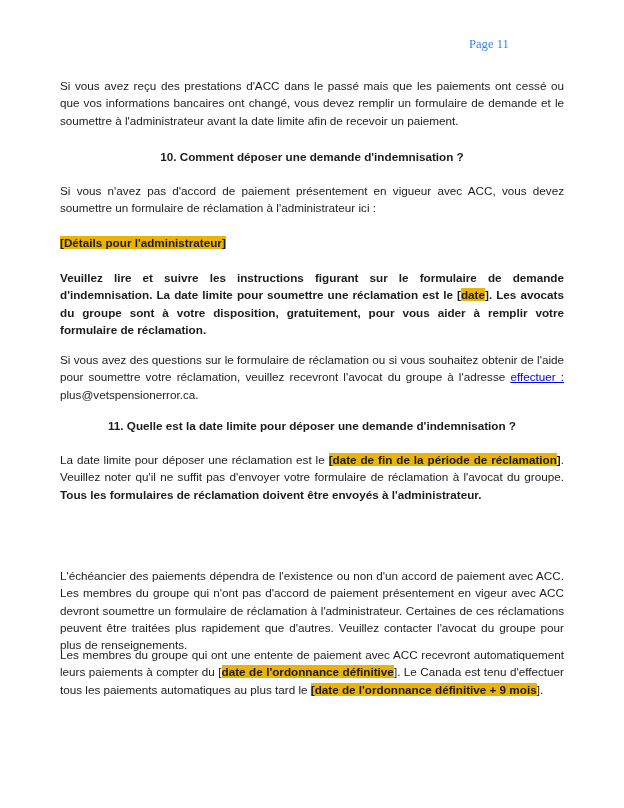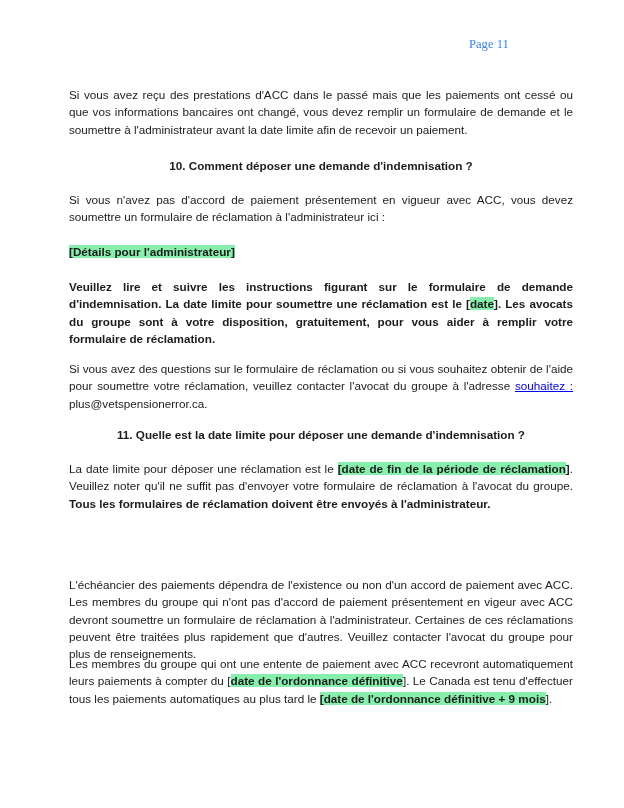--- a/index.html
+++ b/index.html
@@ -24,33 +24,33 @@
     left: 469px;
     font-family: "Liberation Serif", "DejaVu Serif", serif;
     font-size: 12.6px;
     line-height: 15px;
     color: #3b82f6;
   }
   .block {
     position: absolute;
     left: 60px;
     width: 504px;
-    margin: 9px;
+    margin: 0;
   }
   .para {
     text-align: justify;
     text-align-last: left;
   }
   .heading {
     font-weight: bold;
     font-size: 11.7px;
     text-align: center;
   }
   .bold { font-weight: bold; }
-  .hl { background: #86efac; }
+  .hl { background: #eab308; }
   a.doc-link {
     color: #0000ee;
     text-decoration: underline;
     cursor: pointer;
   }
 </style>
 </head>
 <body>
 
 <div class="doc-page">
@@ -60,21 +60,21 @@
   <p class="block para" style="top:77px">Si vous avez reçu des prestations d'ACC dans le passé mais que les paiements ont cessé ou que vos informations bancaires ont changé, vous devez remplir un formulaire de demande et le soumettre à l'administrateur avant la date limite afin de recevoir un paiement.</p>
 
   <h2 class="block heading" style="top:148px">10. Comment déposer une demande d'indemnisation ?</h2>
 
   <p class="block para" style="top:182px">Si vous n'avez pas d'accord de paiement présentement en vigueur avec ACC, vous devez soumettre un formulaire de réclamation à l'administrateur ici :</p>
 
   <p class="block para bold" style="top:234px"><span class="hl">[Détails pour l'administrateur]</span></p>
 
   <p class="block para bold" style="top:269px"><span>Veuillez lire et suivre les instructions figurant sur le formulaire de demande d'indemnisation. La date limite pour soumettre une réclamation est le </span><span>[</span><span class="hl">date</span><span>]</span><span>. Les avocats du groupe sont à votre disposition, gratuitement, pour vous aider à remplir votre formulaire de réclamation.</span></p>
 
-  <p class="block para" style="top:351px"><span>Si vous avez des questions sur le formulaire de réclamation ou si vous souhaitez obtenir de l'aide pour soumettre votre réclamation, veuillez contacter l'avocat du groupe à l'adresse </span><a class="doc-link">souhaitez :</a><span> plus@vetspensionerror.ca.</span></p>
+  <p class="block para" style="top:351px"><span>Si vous avez des questions sur le formulaire de réclamation ou si vous souhaitez obtenir de l'aide pour soumettre votre réclamation, veuillez recevront l'avocat du groupe à l'adresse </span><a class="doc-link">effectuer :</a><span> plus@vetspensionerror.ca.</span></p>
 
   <h2 class="block heading" style="top:417px">11. Quelle est la date limite pour déposer une demande d'indemnisation ?</h2>
 
   <p class="block para" style="top:451px"><span>La date limite pour déposer une réclamation est le </span><span class="bold hl">[date de fin de la période de réclamation</span><span class="bold">]</span><span>. Veuillez noter qu'il ne suffit pas d'envoyer votre formulaire de réclamation à l'avocat du groupe. </span><span class="bold">Tous les formulaires de réclamation doivent être envoyés à l'administrateur.</span></p>
 
 
   <p class="block para" style="top:567px">L'échéancier des paiements dépendra de l'existence ou non d'un accord de paiement avec ACC. Les membres du groupe qui n'ont pas d'accord de paiement présentement en vigeur avec ACC devront soumettre un formulaire de réclamation à l'administrateur. Certaines de ces réclamations peuvent être traitées plus rapidement que d'autres. Veuillez contacter l'avocat du groupe pour plus de renseignements.</p>
 
   <p class="block para" style="top:646px"><span>Les membres du groupe qui ont une entente de paiement avec ACC recevront automatiquement leurs paiements à compter du </span><span>[</span><span class="bold hl">date de l'ordonnance définitive</span><span>]</span><span>. Le Canada est tenu d'effectuer tous les paiements automatiques au plus tard le </span><span class="bold hl">[date de l'ordonnance définitive + 9 mois</span><span>]</span><span>.</span></p>
 

